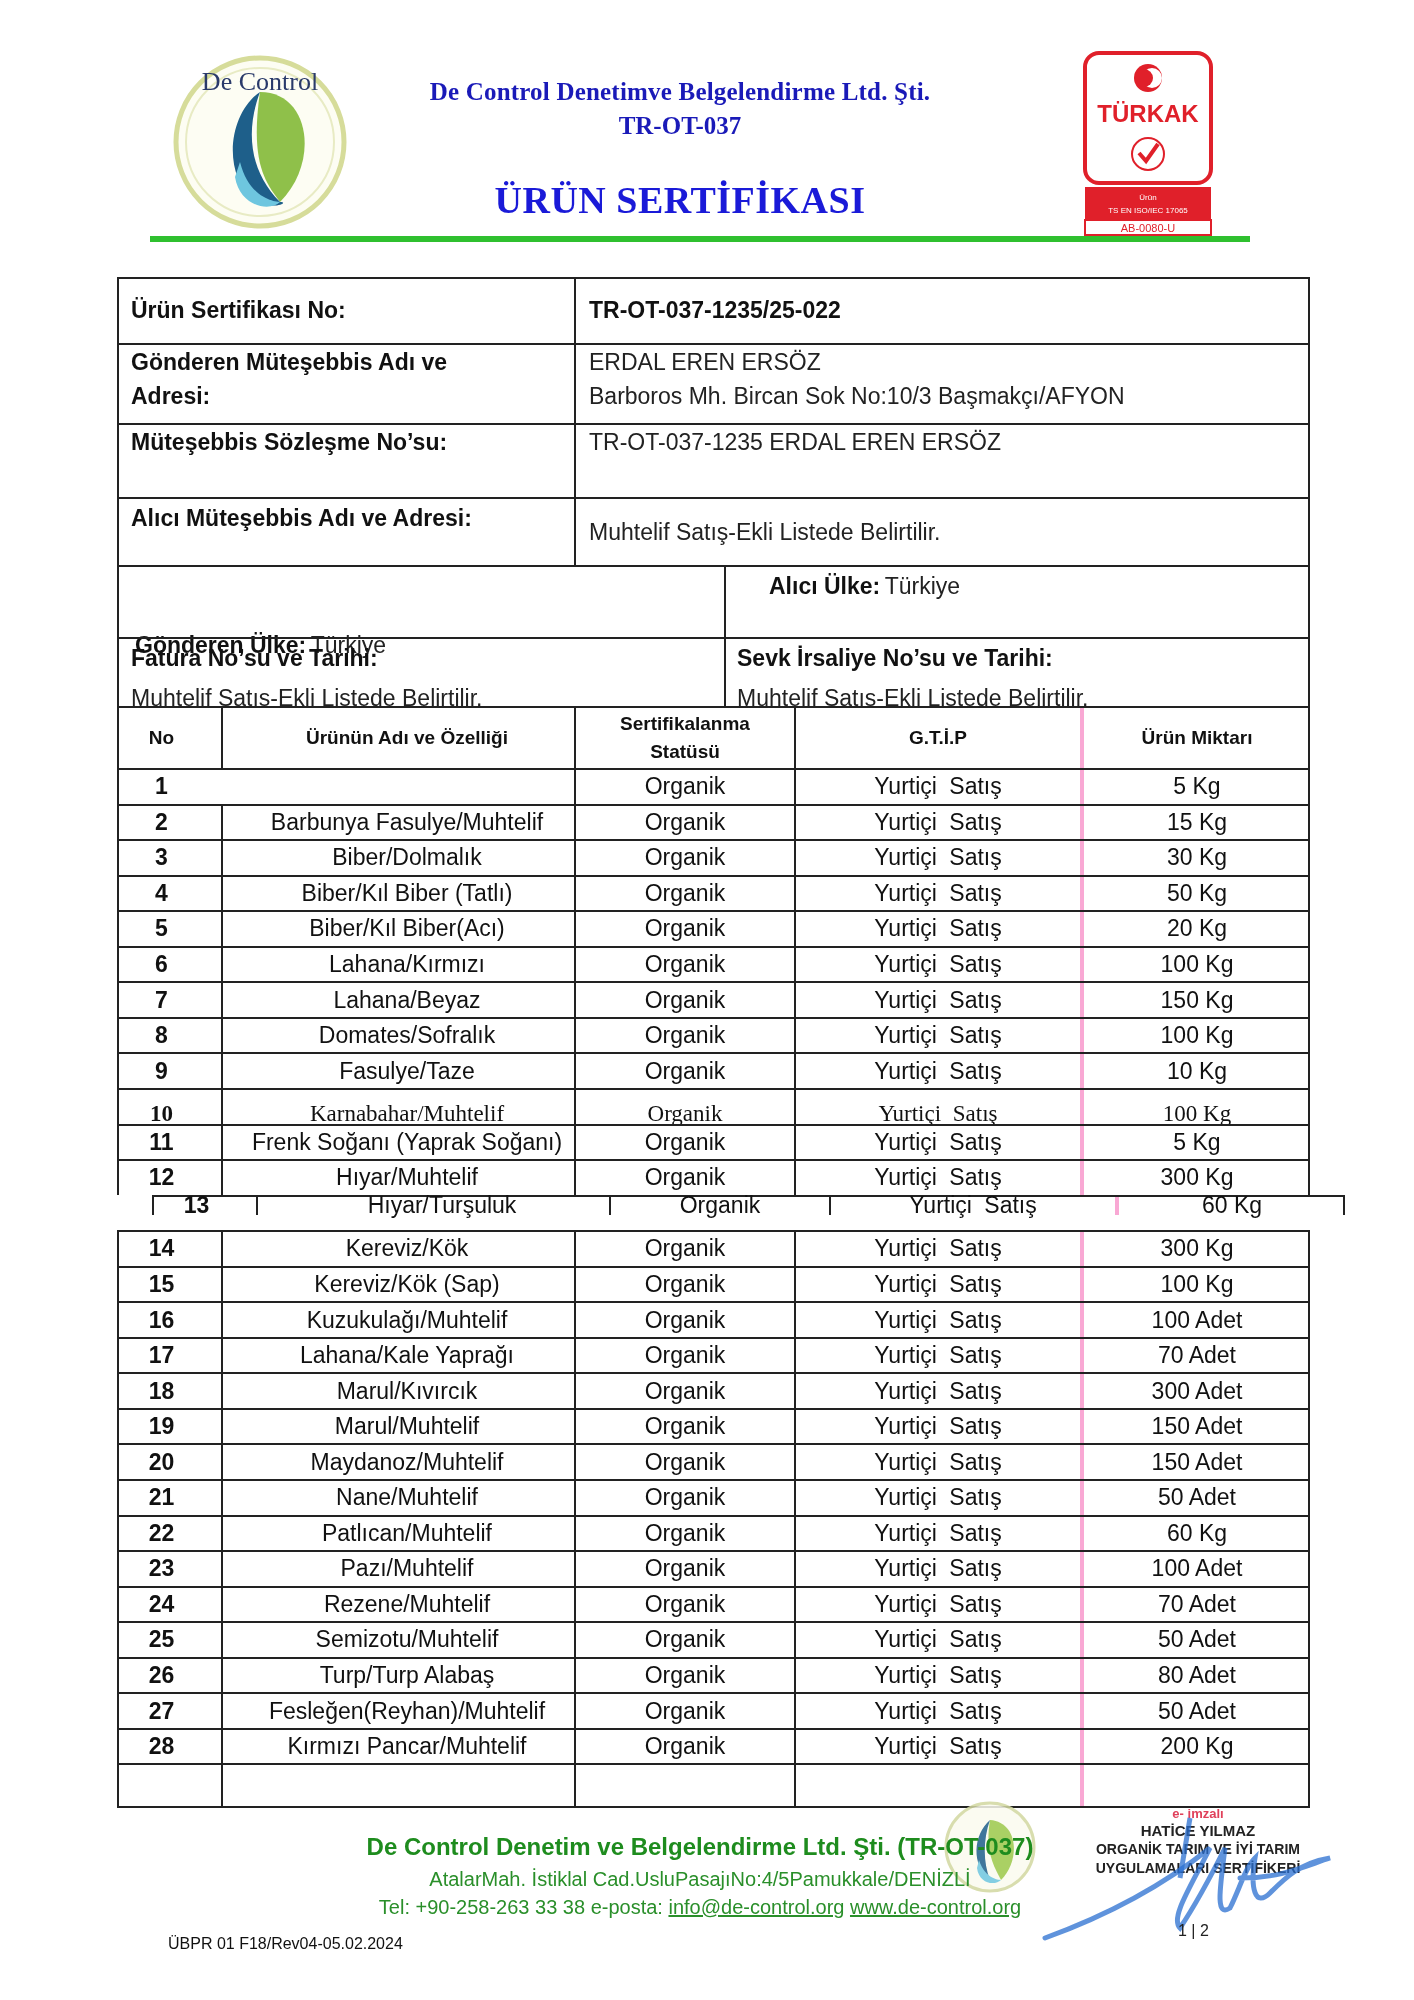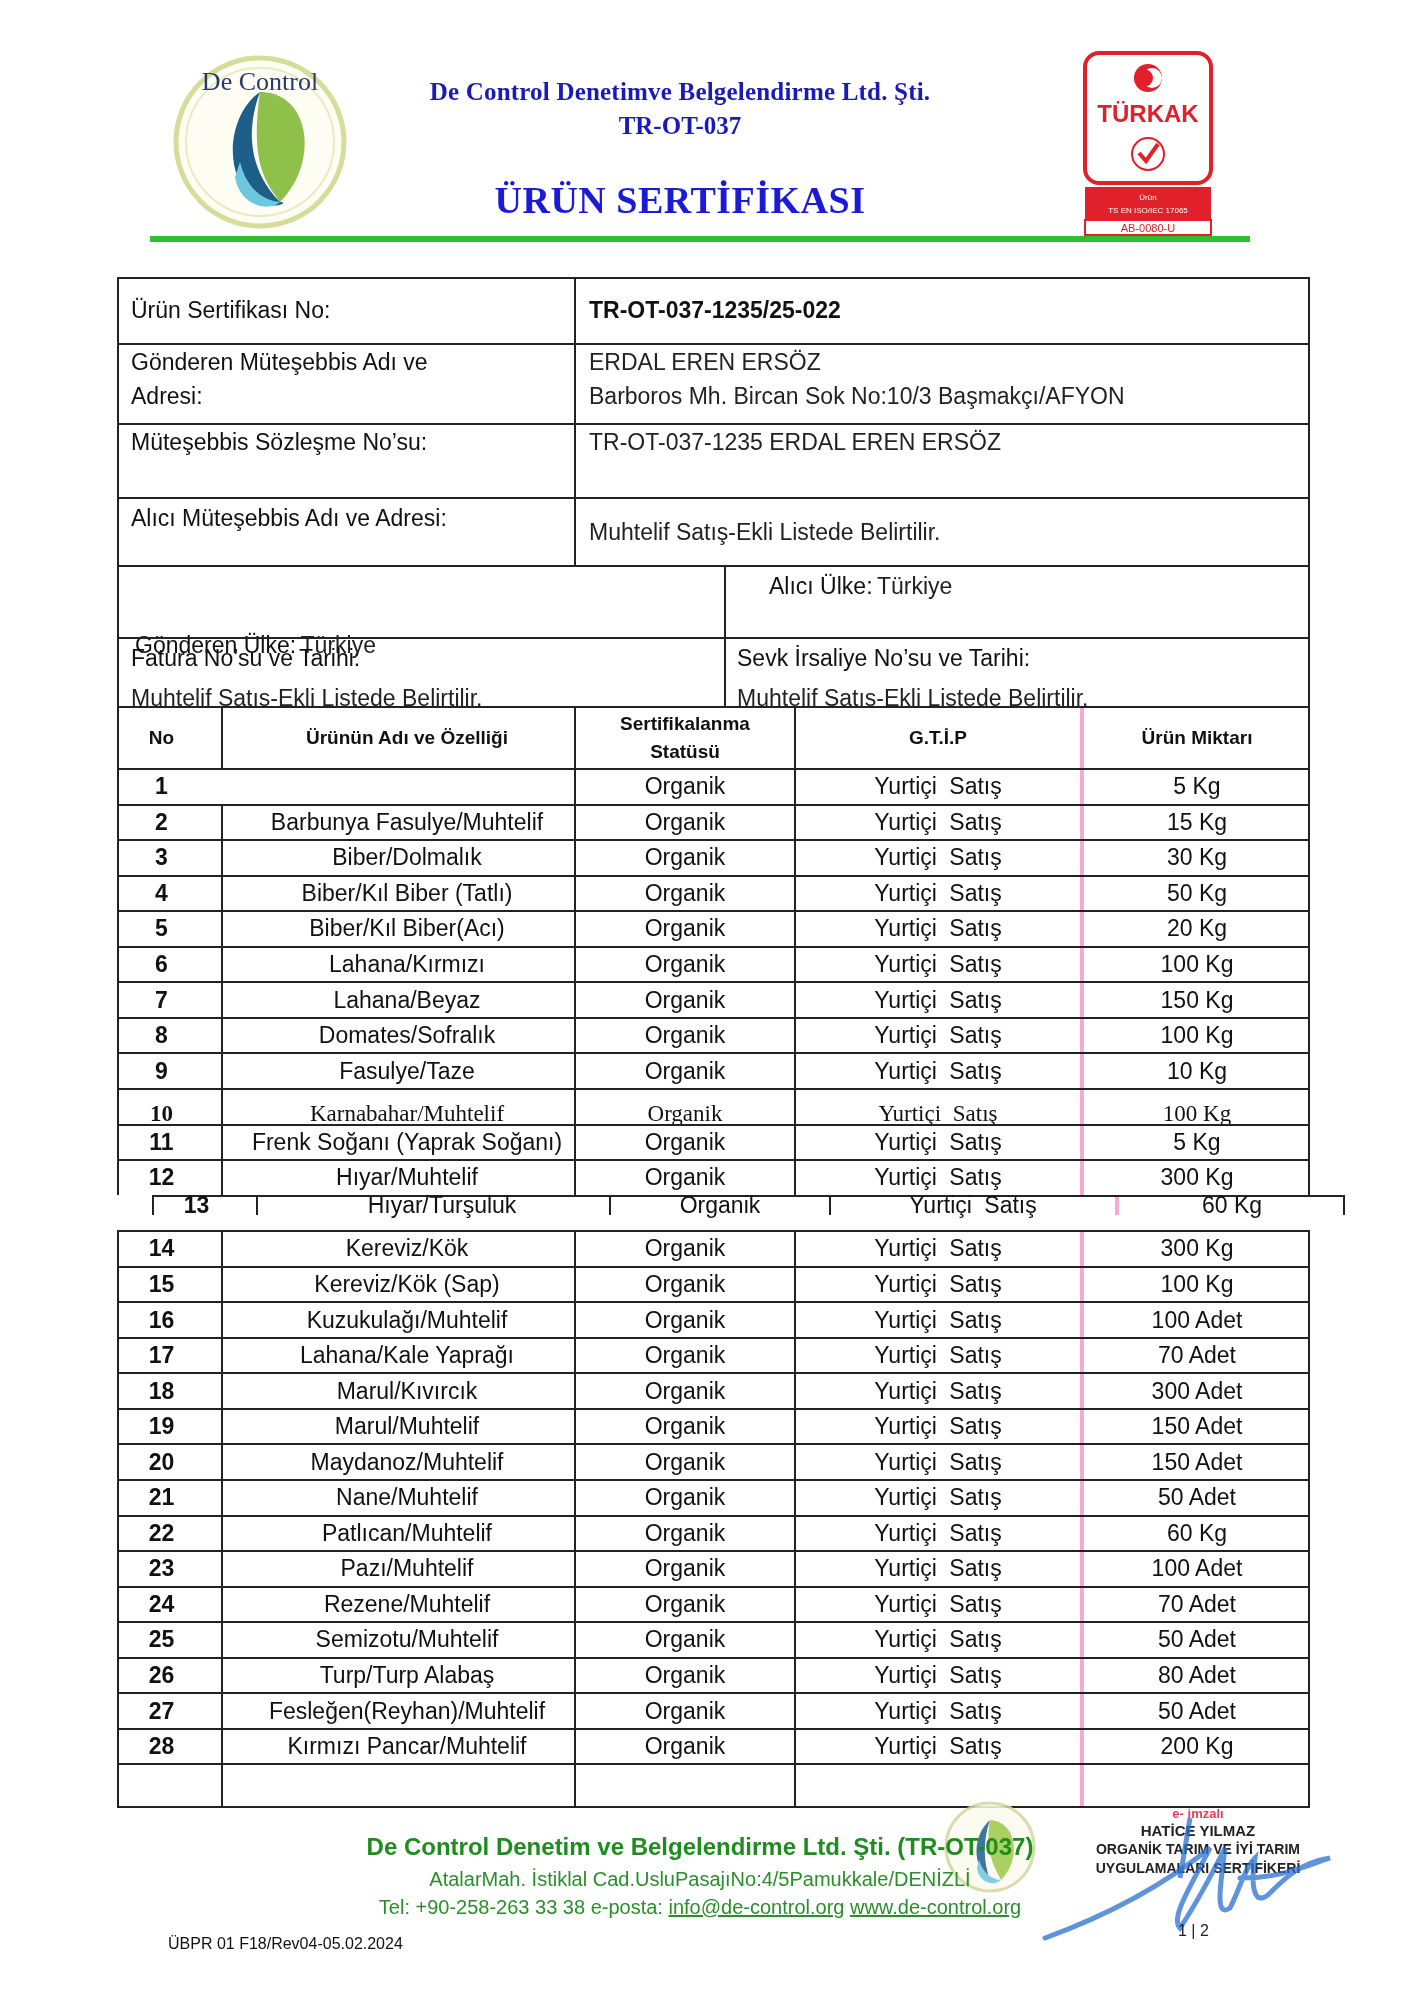--- a/index.html
+++ b/index.html
@@ -17,21 +17,21 @@
      font-family: "Liberation Serif", serif; font-weight: bold; font-size: 38px; color: #1a1ad8; letter-spacing: 0.5px; }
   .turkak { left: 1082px; top: 50px; width: 132px; height: 186px; }
   .green-rule { left: 150px; top: 236px; width: 1100px; height: 6px; background: #2fc02f; }
 
   
   .info { left: 117px; top: 277px; width: 1193px; }
   .info-row { position: absolute; left: 0; width: 1193px; border-left: 2px solid #222; border-right: 2px solid #222;
       border-top: 2px solid #222; box-sizing: border-box; }
   .cell { position: absolute; top: 0; bottom: 0; box-sizing: border-box; }
   .vline { position: absolute; top: 0; bottom: 0; width: 0; border-left: 2px solid #222; }
-  .lbl { font-weight: normal; font-size: 23px; color: #111; line-height: 34px; }
+  .lbl { font-weight: bold; font-size: 23px; color: #111; line-height: 34px; }
   .val { font-size: 23px; color: #222; line-height: 34px; }
   .valb { font-weight: bold; font-size: 23px; color: #111; line-height: 34px; }
 
   
   .ptable { left: 117px; top: 706px; width: 1193px; }
   .prow { position: absolute; left: 0; width: 1193px; box-sizing: border-box;
      border-left: 2px solid #222; border-right: 2px solid #222; border-top: 2px solid #222; }
   .pc { position: absolute; top: 0; bottom: 0; display: flex; align-items: center; justify-content: center; box-sizing: border-box; }
   .pc.c0 { left: 0; width: 85px; }
   .pc.c1 { left: 102px; width: 370px; border-left: 2px solid #222; }

